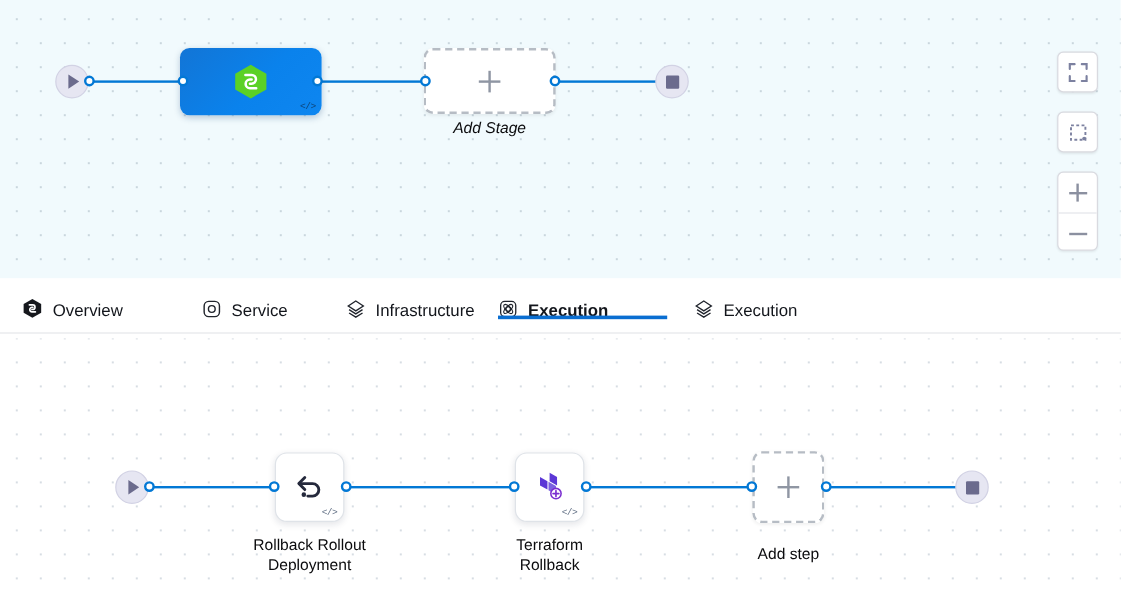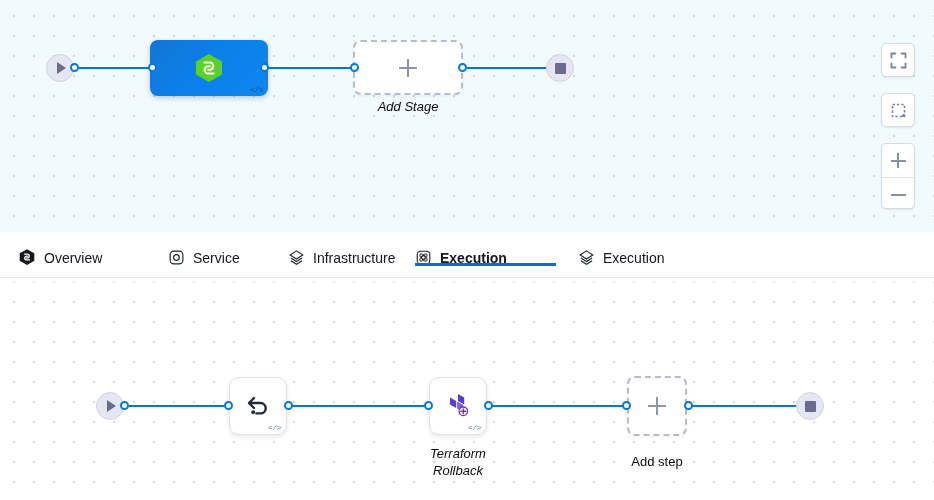--- a/index.html
+++ b/index.html
@@ -419,34 +419,36 @@
     <div class="dot" style="left:224px; top:119px; z-index:3;"></div>
     <div class="step-node" style="left:229px; top:95px;">
       <svg width="30" height="30" viewBox="0 0 30 30">
         <path d="M11 7 L6 12 L11 17" fill="none" stroke="#25293c" stroke-width="2.4" stroke-linecap="round" stroke-linejoin="round"></path>
         <path d="M6.6 12 H17.5 a5.2 5.2 0 0 1 0 10.4 H13.5" fill="none" stroke="#25293c" stroke-width="2.4" stroke-linecap="round"></path>
         <circle cx="10.2" cy="21.2" r="1.9" fill="#25293c"></circle>
       </svg>
       <span class="code-badge dark">&lt;/&gt;</span>
     </div>
     <div class="dot" style="left:284px; top:119px; z-index:3;"></div>
+    <div class="node-label" style="left:178px; top:163px; width:160px;">Rollback Rollout
+Deployment</div>
 
     <div class="dot" style="left:424px; top:119px; z-index:3;"></div>
     <div class="step-node" style="left:429px; top:95px;">
       <svg width="30" height="30" viewBox="0 0 30 30">
         <polygon points="7,6.5 13.2,10 13.2,17 7,13.5" fill="#5c38d6"></polygon>
         <polygon points="14.1,10.5 20.3,14 20.3,21 14.1,17.5" fill="#7b61e0"></polygon>
         <polygon points="21.2,6.5 21.2,13.5 15,10 15,3" fill="#5c38d6"></polygon>
         <circle cx="20.3" cy="20.3" r="4.3" fill="#ffffff" stroke="#7b2fd0" stroke-width="1.3"></circle>
         <path d="M20.3 17.9 V22.7 M17.9 20.3 H22.7" stroke="#7b2fd0" stroke-width="1.4" stroke-linecap="round"></path>
       </svg>
       <span class="code-badge dark">&lt;/&gt;</span>
     </div>
     <div class="dot" style="left:484px; top:119px; z-index:3;"></div>
-    <div class="node-label" style="left:378px; top:163px; width:160px;font-style:italic;">Terraform
+    <div class="node-label" style="left:378px; top:163px; width:160px;">Terraform
 Rollback</div>
 
     <div class="dot" style="left:622px; top:119px; z-index:3;"></div>
     <div class="add-node" style="left:627px; top:94px; width:60px; height:60px;">
       <div class="plus-glyph"></div>
     </div>
     <div class="dot" style="left:684px; top:119px; z-index:3;"></div>
     <div class="node-label" style="left:597px; top:171px; width:120px;">Add step</div>
 
     <div class="dot" style="left:798px; top:119px;"></div>

